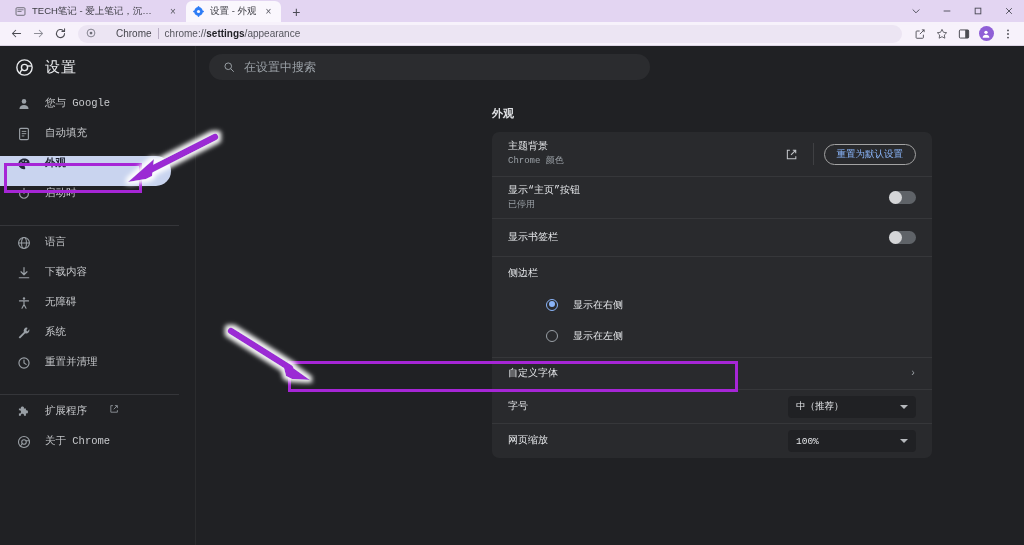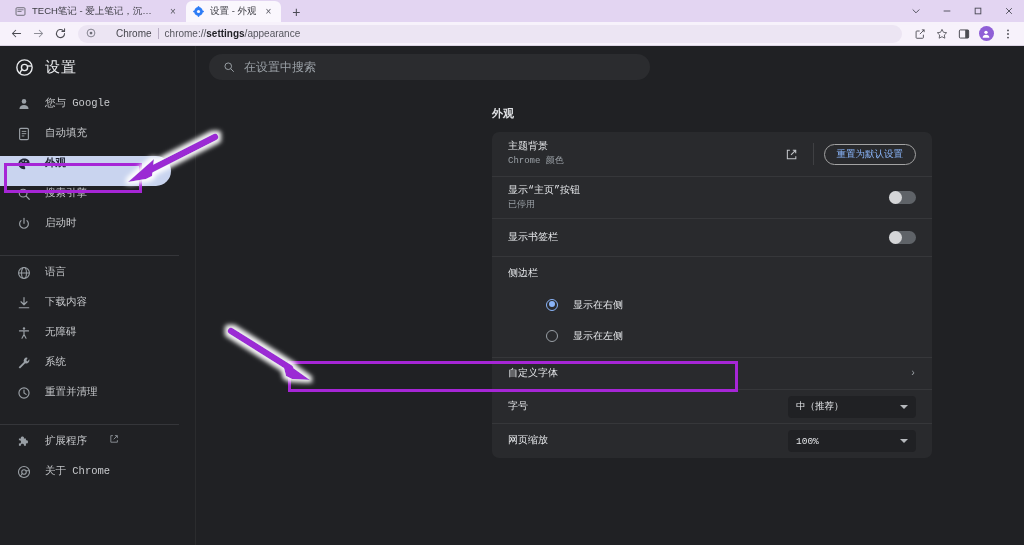--- a/index.html
+++ b/index.html
@@ -515,29 +515,20 @@
               <circle cx="4.6" cy="7" r="0.95" fill="#c9d4ef"></circle>
               <circle cx="7" cy="4.6" r="0.95" fill="#c9d4ef"></circle>
               <circle cx="10.2" cy="5.2" r="0.95" fill="#c9d4ef"></circle>
             </svg>
           </span>
         <span>外观</span>
       </div>
       <div class="navitem">
         <span class="nicon">
             <svg width="14" height="14" viewBox="0 0 16 16">
-              <circle cx="7" cy="7" r="4.4" fill="none" stroke="currentColor" stroke-width="1.35"></circle>
-              <path d="M10.4 10.4L14 14" stroke="currentColor" stroke-width="1.35" stroke-linecap="round"></path>
-            </svg>
-          </span>
-        <span>搜索引擎</span>
-      </div>
-      <div class="navitem">
-        <span class="nicon">
-            <svg width="14" height="14" viewBox="0 0 16 16">
               <path d="M4.6 4.2a5 5 0 1 0 6.8 0" fill="none" stroke="currentColor" stroke-width="1.35" stroke-linecap="round"></path>
               <path d="M8 1.6v5.6" stroke="currentColor" stroke-width="1.35" stroke-linecap="round"></path>
             </svg>
           </span>
         <span>启动时</span>
       </div>
     </div>
 
     <div class="navdiv"></div>
 

